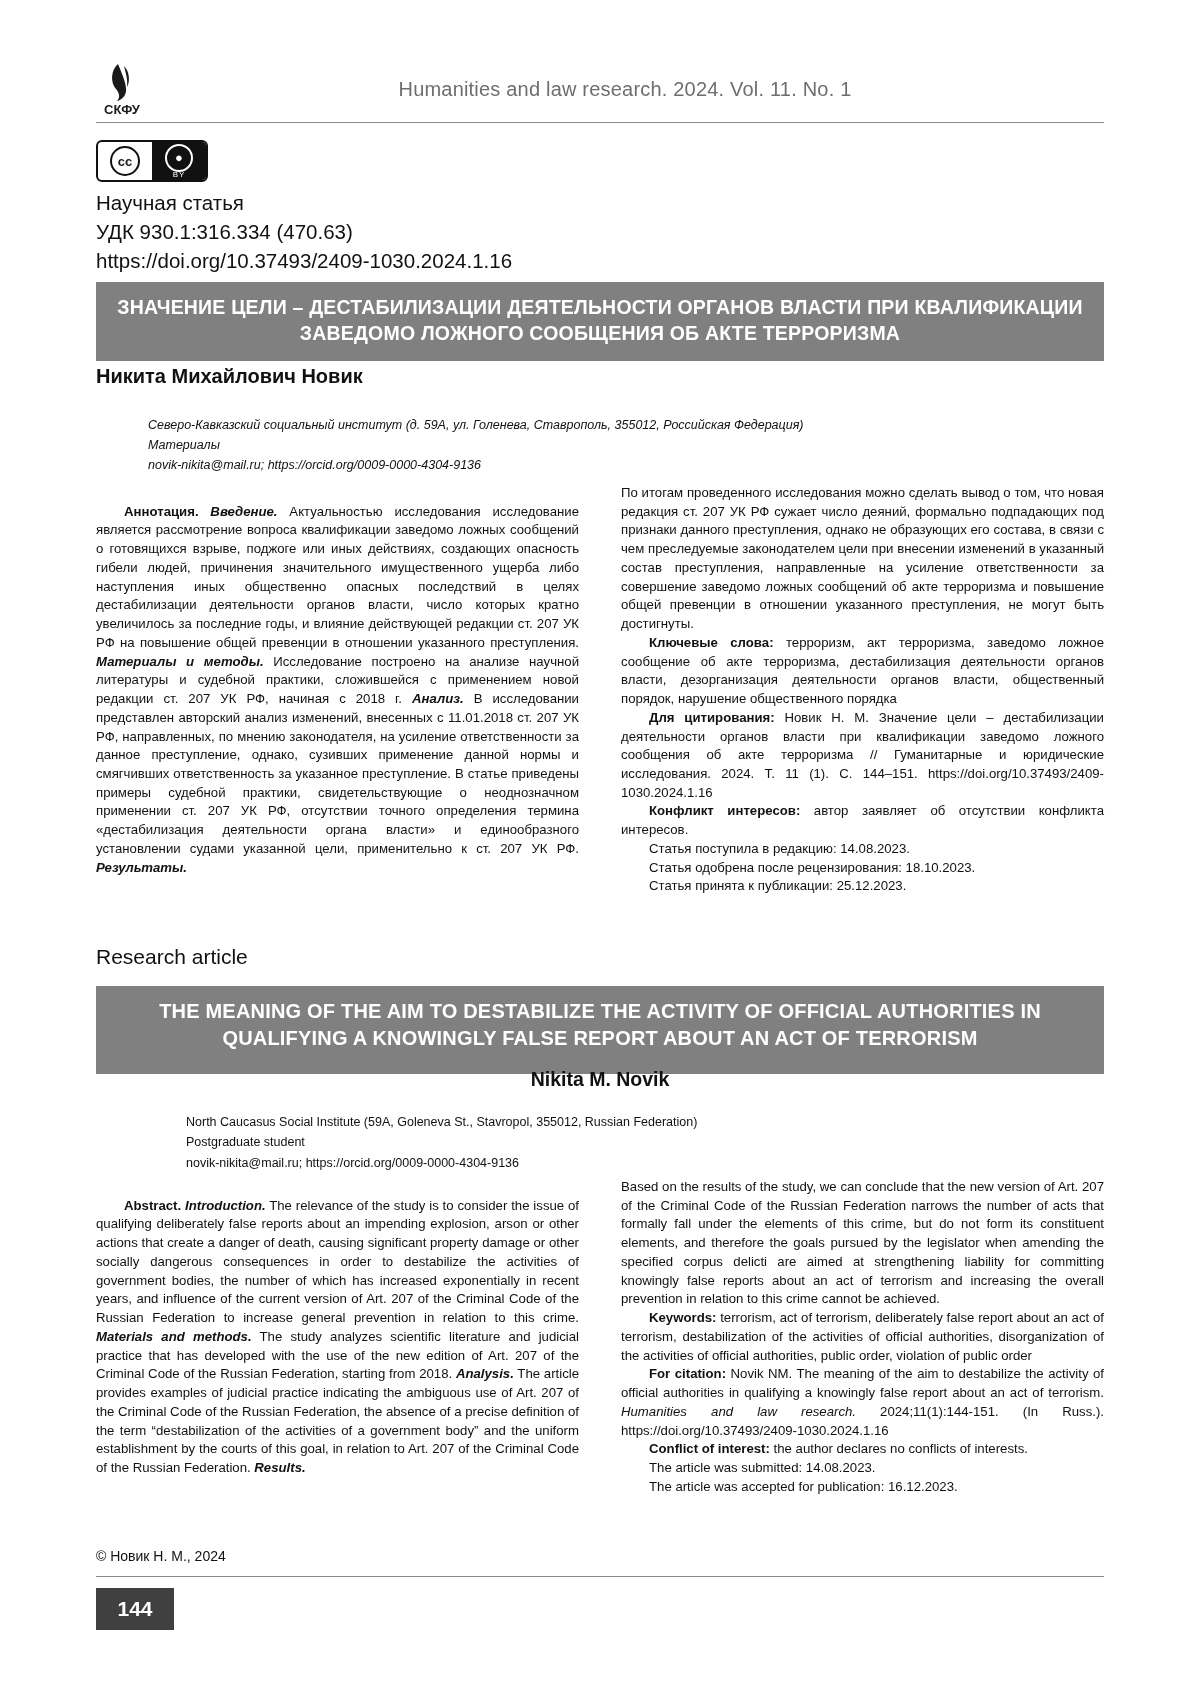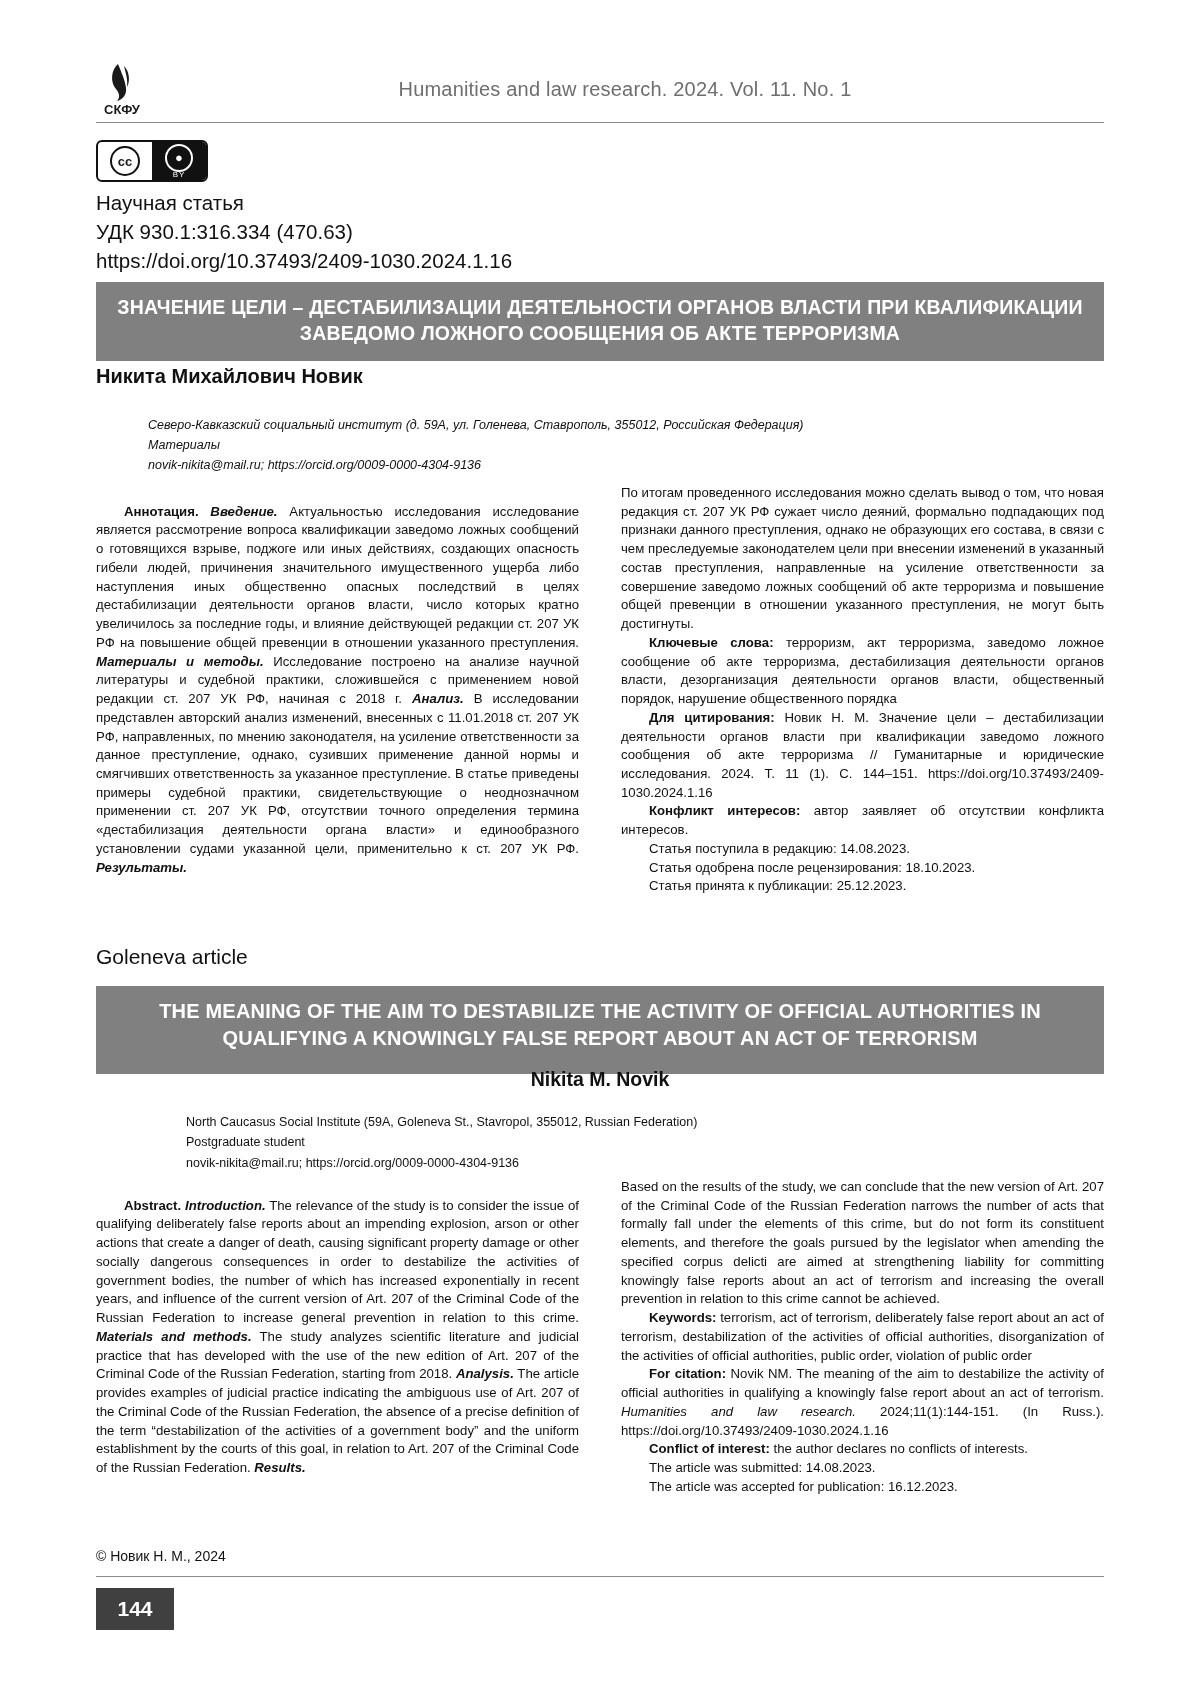--- a/index.html
+++ b/index.html
@@ -279,21 +279,21 @@
       <p class="noind"><span> По итогам проведенного исследования можно сделать вывод о том, что новая редакция ст. 207 УК РФ сужает число деяний, формально подпадающих под признаки данного преступления, однако не образующих его состава, в связи с чем преследуемые законодателем цели при внесении изменений в указанный состав преступления, направленные на усиление ответственности за совершение заведомо ложных сообщений об акте терроризма и повышение общей превенции в отношении указанного преступления, не могут быть достигнуты.</span></p>
       <p><b>Ключевые слова:</b><span> терроризм, акт терроризма, заведомо ложное сообщение об акте терроризма, дестабилизация деятельности органов власти, дезорганизация деятельности органов власти, общественный порядок, нарушение общественного порядка</span></p>
       <p><b>Для цитирования:</b><span> Новик Н. М. Значение цели – дестабилизации деятельности органов власти при квалификации заведомо ложного сообщения об акте терроризма // Гуманитарные и юридические исследования. 2024. Т. 11 (1). С. 144–151. https://doi.org/10.37493/2409-1030.2024.1.16</span></p>
       <p><b>Конфликт интересов:</b><span> автор заявляет об отсутствии конфликта интересов.</span></p>
       <p>Статья поступила в редакцию: 14.08.2023.</p>
       <p>Статья одобрена после рецензирования: 18.10.2023.</p>
       <p>Статья принята к публикации: 25.12.2023.</p>
     </div>
   </div>
 
-  <div class="research-label">Goleneva article</div>
+  <div class="research-label">Research article</div>
 
   <div id="en-title-bar" class="title-bar">THE MEANING OF THE AIM TO DESTABILIZE THE ACTIVITY OF OFFICIAL AUTHORITIES IN QUALIFYING A KNOWINGLY FALSE REPORT ABOUT AN ACT OF TERRORISM</div>
 
   <div class="author-en">Nikita M. Novik</div>
 
   <div class="affil-en">
     <div>North Caucasus Social Institute (59A, Goleneva St., Stavropol, 355012, Russian Federation)</div>
     <div>Postgraduate student</div>
     <div>novik-nikita@mail.ru; https://orcid.org/0009-0000-4304-9136</div>
   </div>

